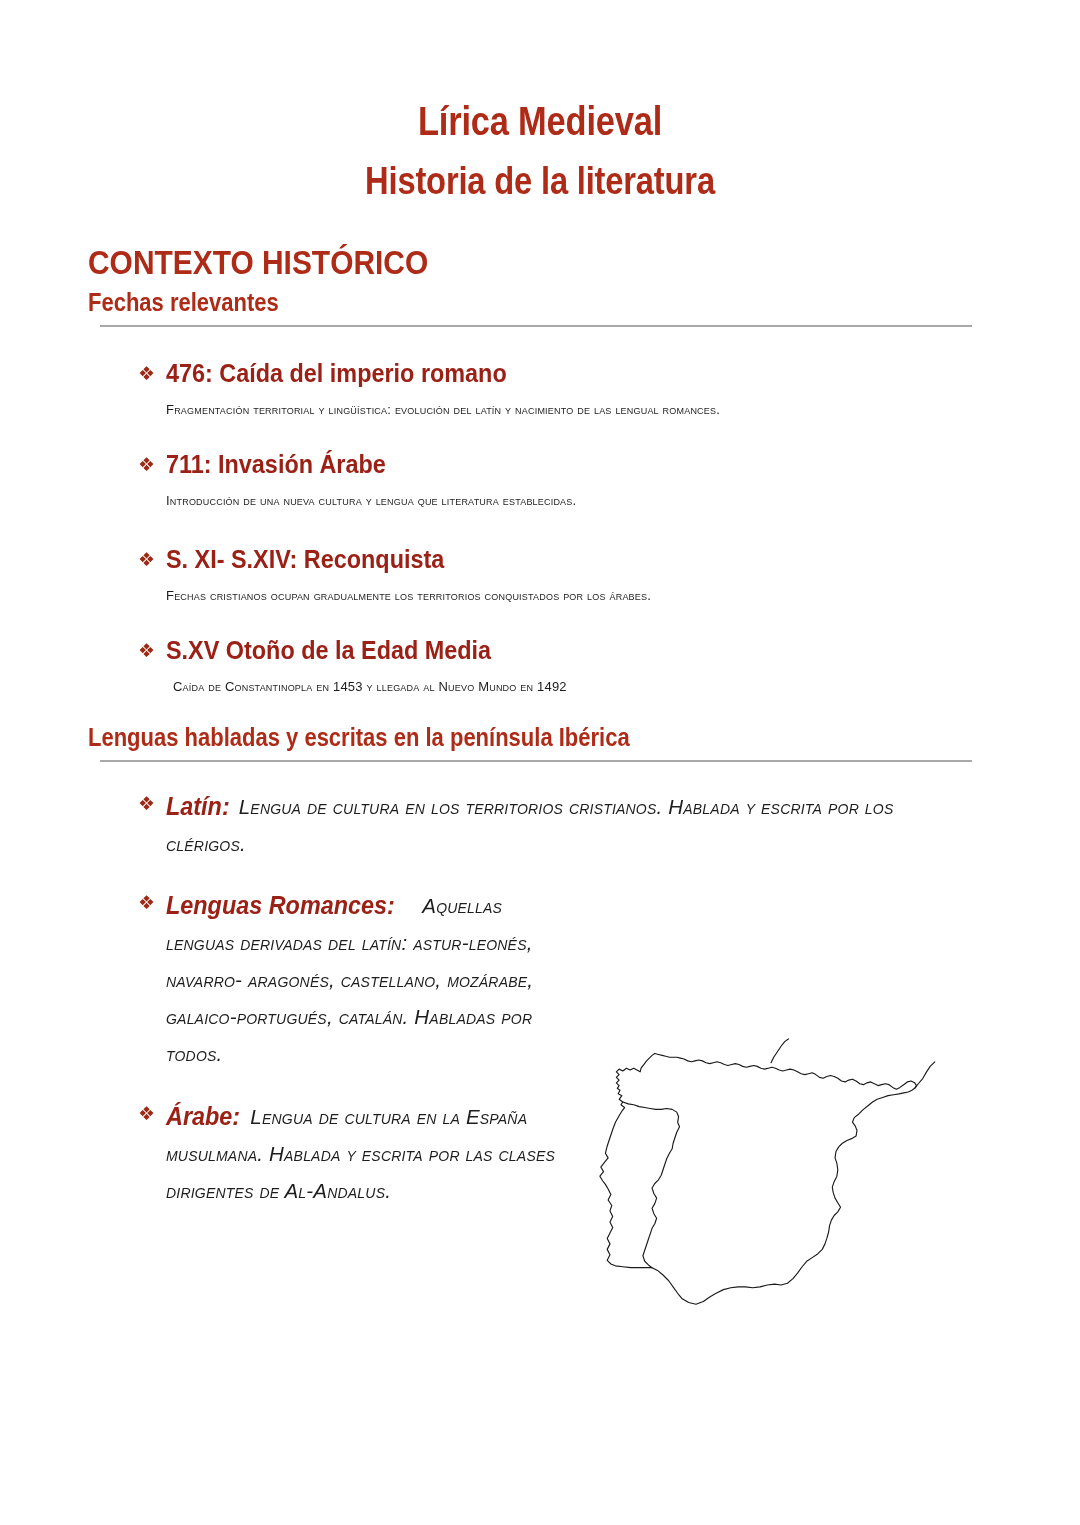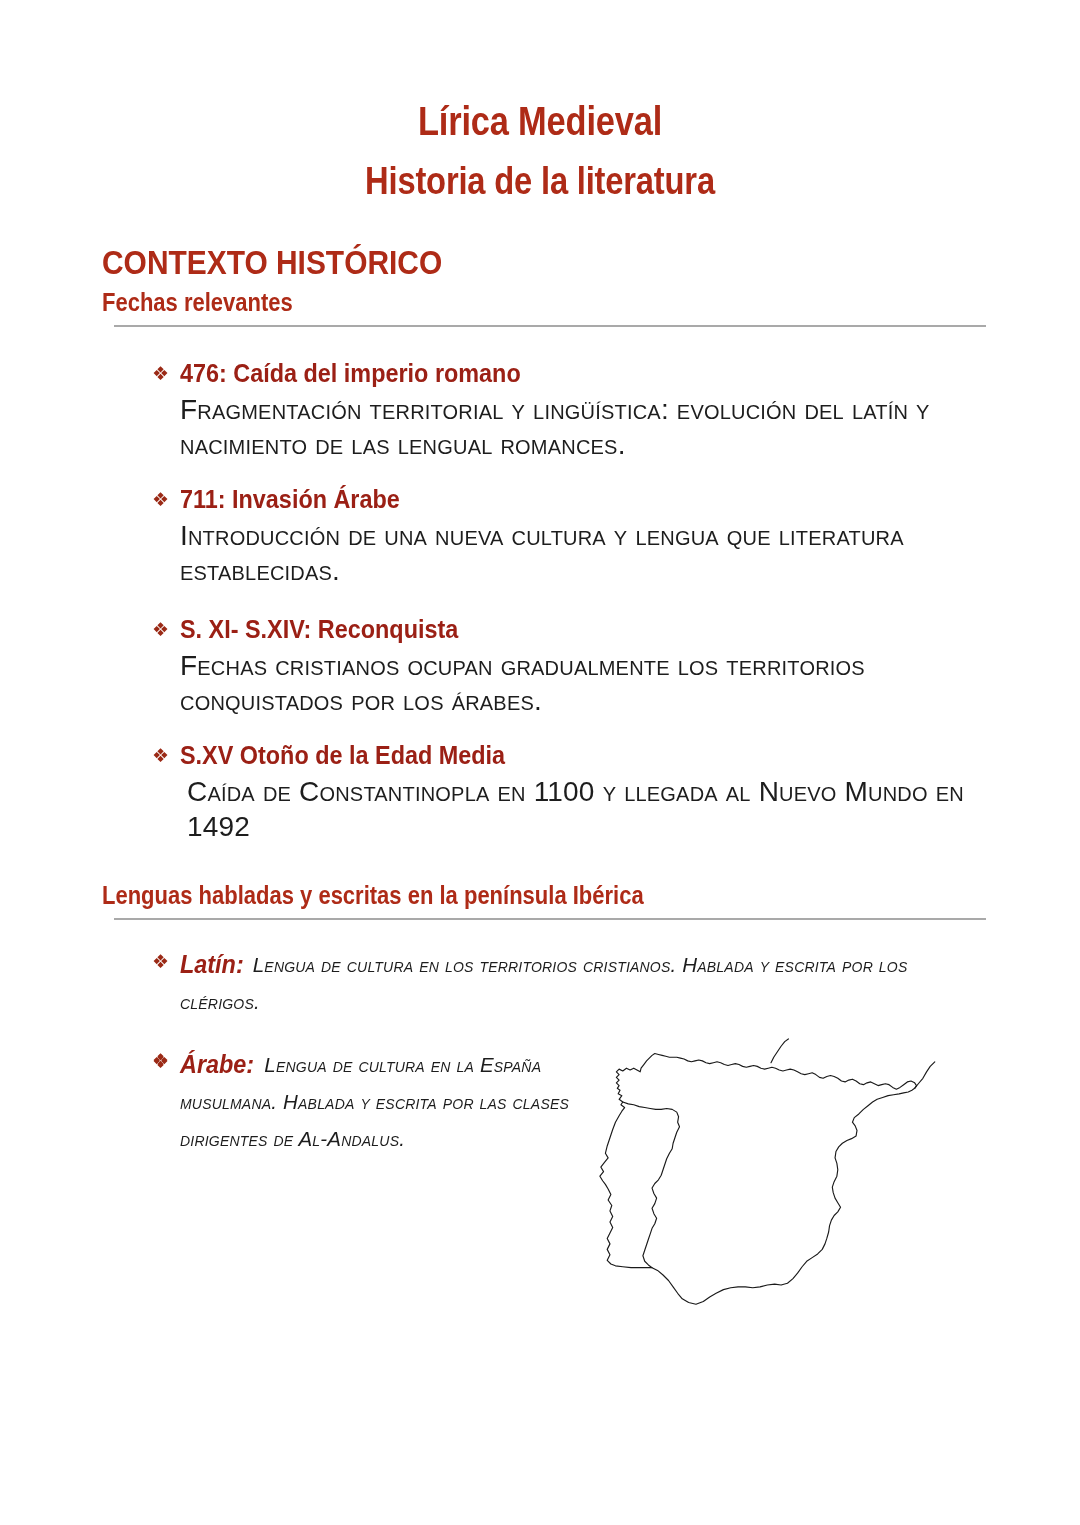--- a/index.html
+++ b/index.html
@@ -41,21 +41,21 @@
     padding-top: 99px;
   }
   .title-2 {
     font-size: 38px;
     line-height: 42px;
     margin: 0;
     padding-top: 17px;
   }
 
   
-  .section-block { margin: 0; padding-left: 14px; }
+  .section-block { margin: 0; }
 
   .h1-section {
     color: #AE2B17;
     font-family: "Liberation Sans Narrow", "Liberation Sans", sans-serif;
     font-weight: 700;
     font-size: 34px;
     line-height: 38px;
     margin: 0;
     padding-left: 100px;
     letter-spacing: 0px;
@@ -104,21 +104,21 @@
     font-weight: 700;
     font-size: 26px;
     line-height: 30px;
     margin: 0;
     transform: scaleX(0.9);
     transform-origin: left center;
   }
   .item-body {
     font-family: "Liberation Sans", sans-serif;
     font-variant: small-caps;
-    font-size: 28px;
+    font-size: 13px;
     line-height: 35px;
     color: #1d1d1d;
     margin: 4px 0 0 0;
     letter-spacing: 0.2px;
     max-width: 808px;
   }
   .item-body.indented { padding-left: 7px; }
 
   
   .item-inline {
@@ -191,39 +191,40 @@
 
       <li class="item" style="margin-top:26px;">
         <span class="bullet">❖</span>
         <p class="item-heading">S. XI- S.XIV:  Reconquista</p>
         <p class="item-body" style="max-width:745px;">Fechas cristianos  ocupan gradualmente los territorios conquistados por los árabes.</p>
       </li>
 
       <li class="item" style="margin-top:22px;">
         <span class="bullet">❖</span>
         <p class="item-heading">S.XV Otoño de la Edad Media</p>
-        <p class="item-body indented">Caída de Constantinopla en 1100 y llegada al Nuevo Mundo en 1492</p>
+        <p class="item-body indented">Caída de Constantinopla en 1453 y llegada al Nuevo Mundo en 1492</p>
       </li>
 
     </ul>
   </div>
 
-  <div class="section-block" style="margin-top:36px;">
+  <div class="section-block" style="margin-top:18px;">
     <h3 class="h2-section">Lenguas habladas y escritas en la península Ibérica</h3>
     <hr class="rule">
 
     <ul class="items">
 
       <li class="item-inline" style="margin-top:26px;">
         <span class="bullet">❖</span>
         <p class="inline-text" style="max-width:810px;"><span class="inline-label">Latín:</span><span>Lengua de cultura en los territorios cristianos. Hablada y escrita por los clérigos.</span></p>
       </li>
 
       <li class="item-inline narrow-col" style="margin-top:25px;">
         <span class="bullet">❖</span>
+        <p class="inline-text"><span class="inline-label">Lenguas Romances:</span><span>Aquellas lenguas derivadas del latín: astur-leonés, navarro- aragonés, castellano, mozárabe, galaico-portugués, catalán. Habladas por todos.</span></p>
       </li>
 
       <li class="item-inline narrow-col" style="margin-top:26px;">
         <span class="bullet">❖</span>
         <p class="inline-text"><span class="inline-label">Árabe:</span><span>Lengua de cultura en la España musulmana. Hablada y escrita por las clases dirigentes de Al-Andalus.</span></p>
       </li>
 
     </ul>
   </div>
 

